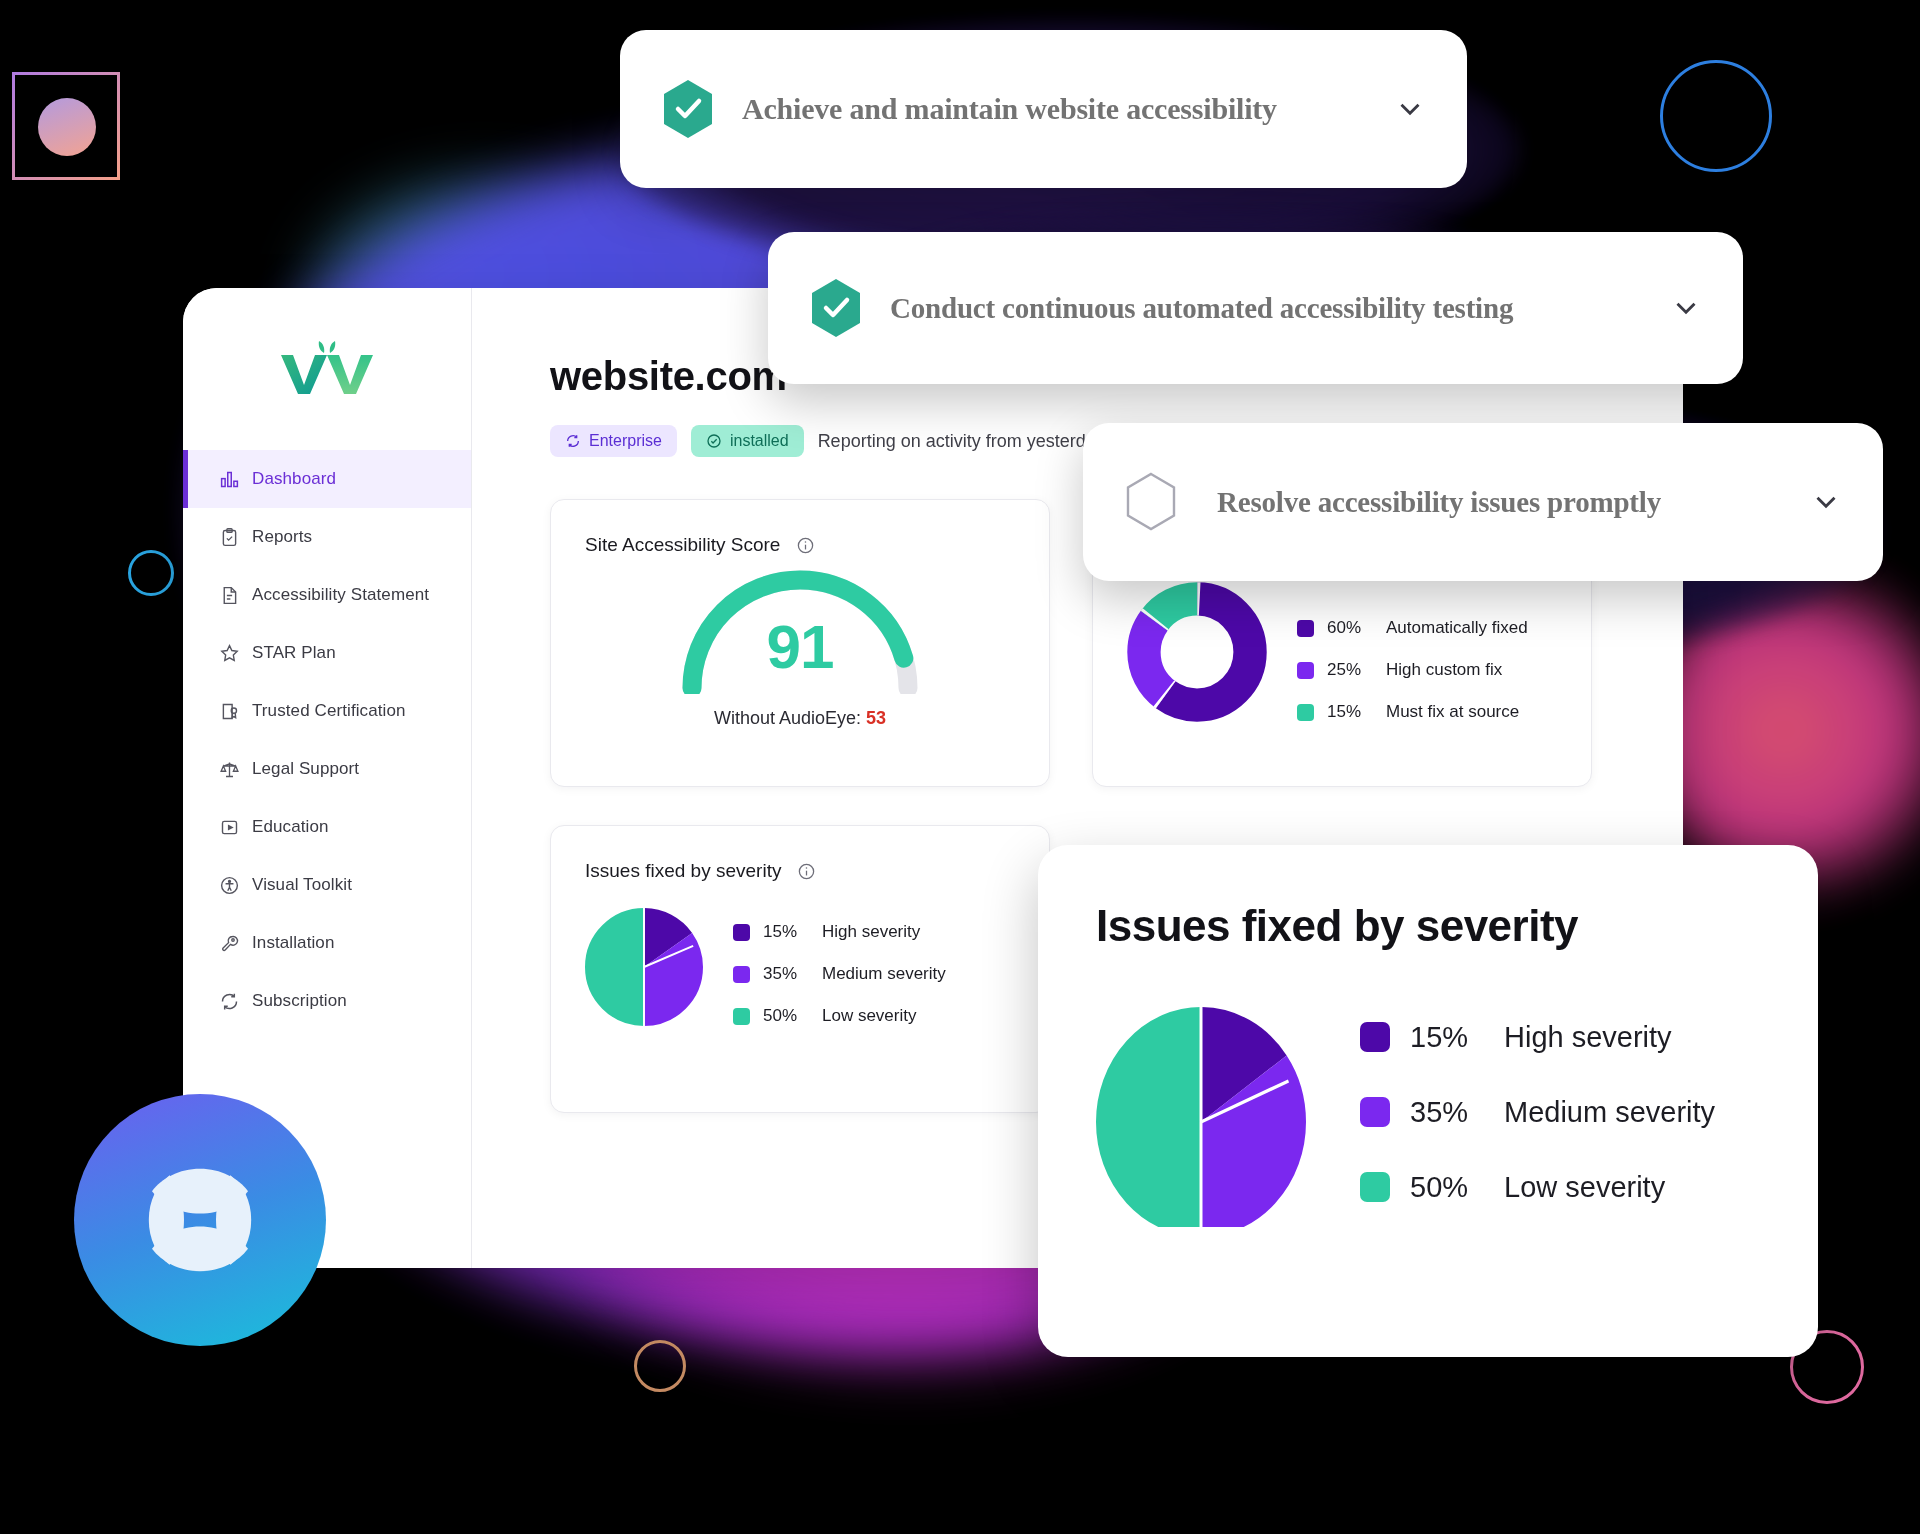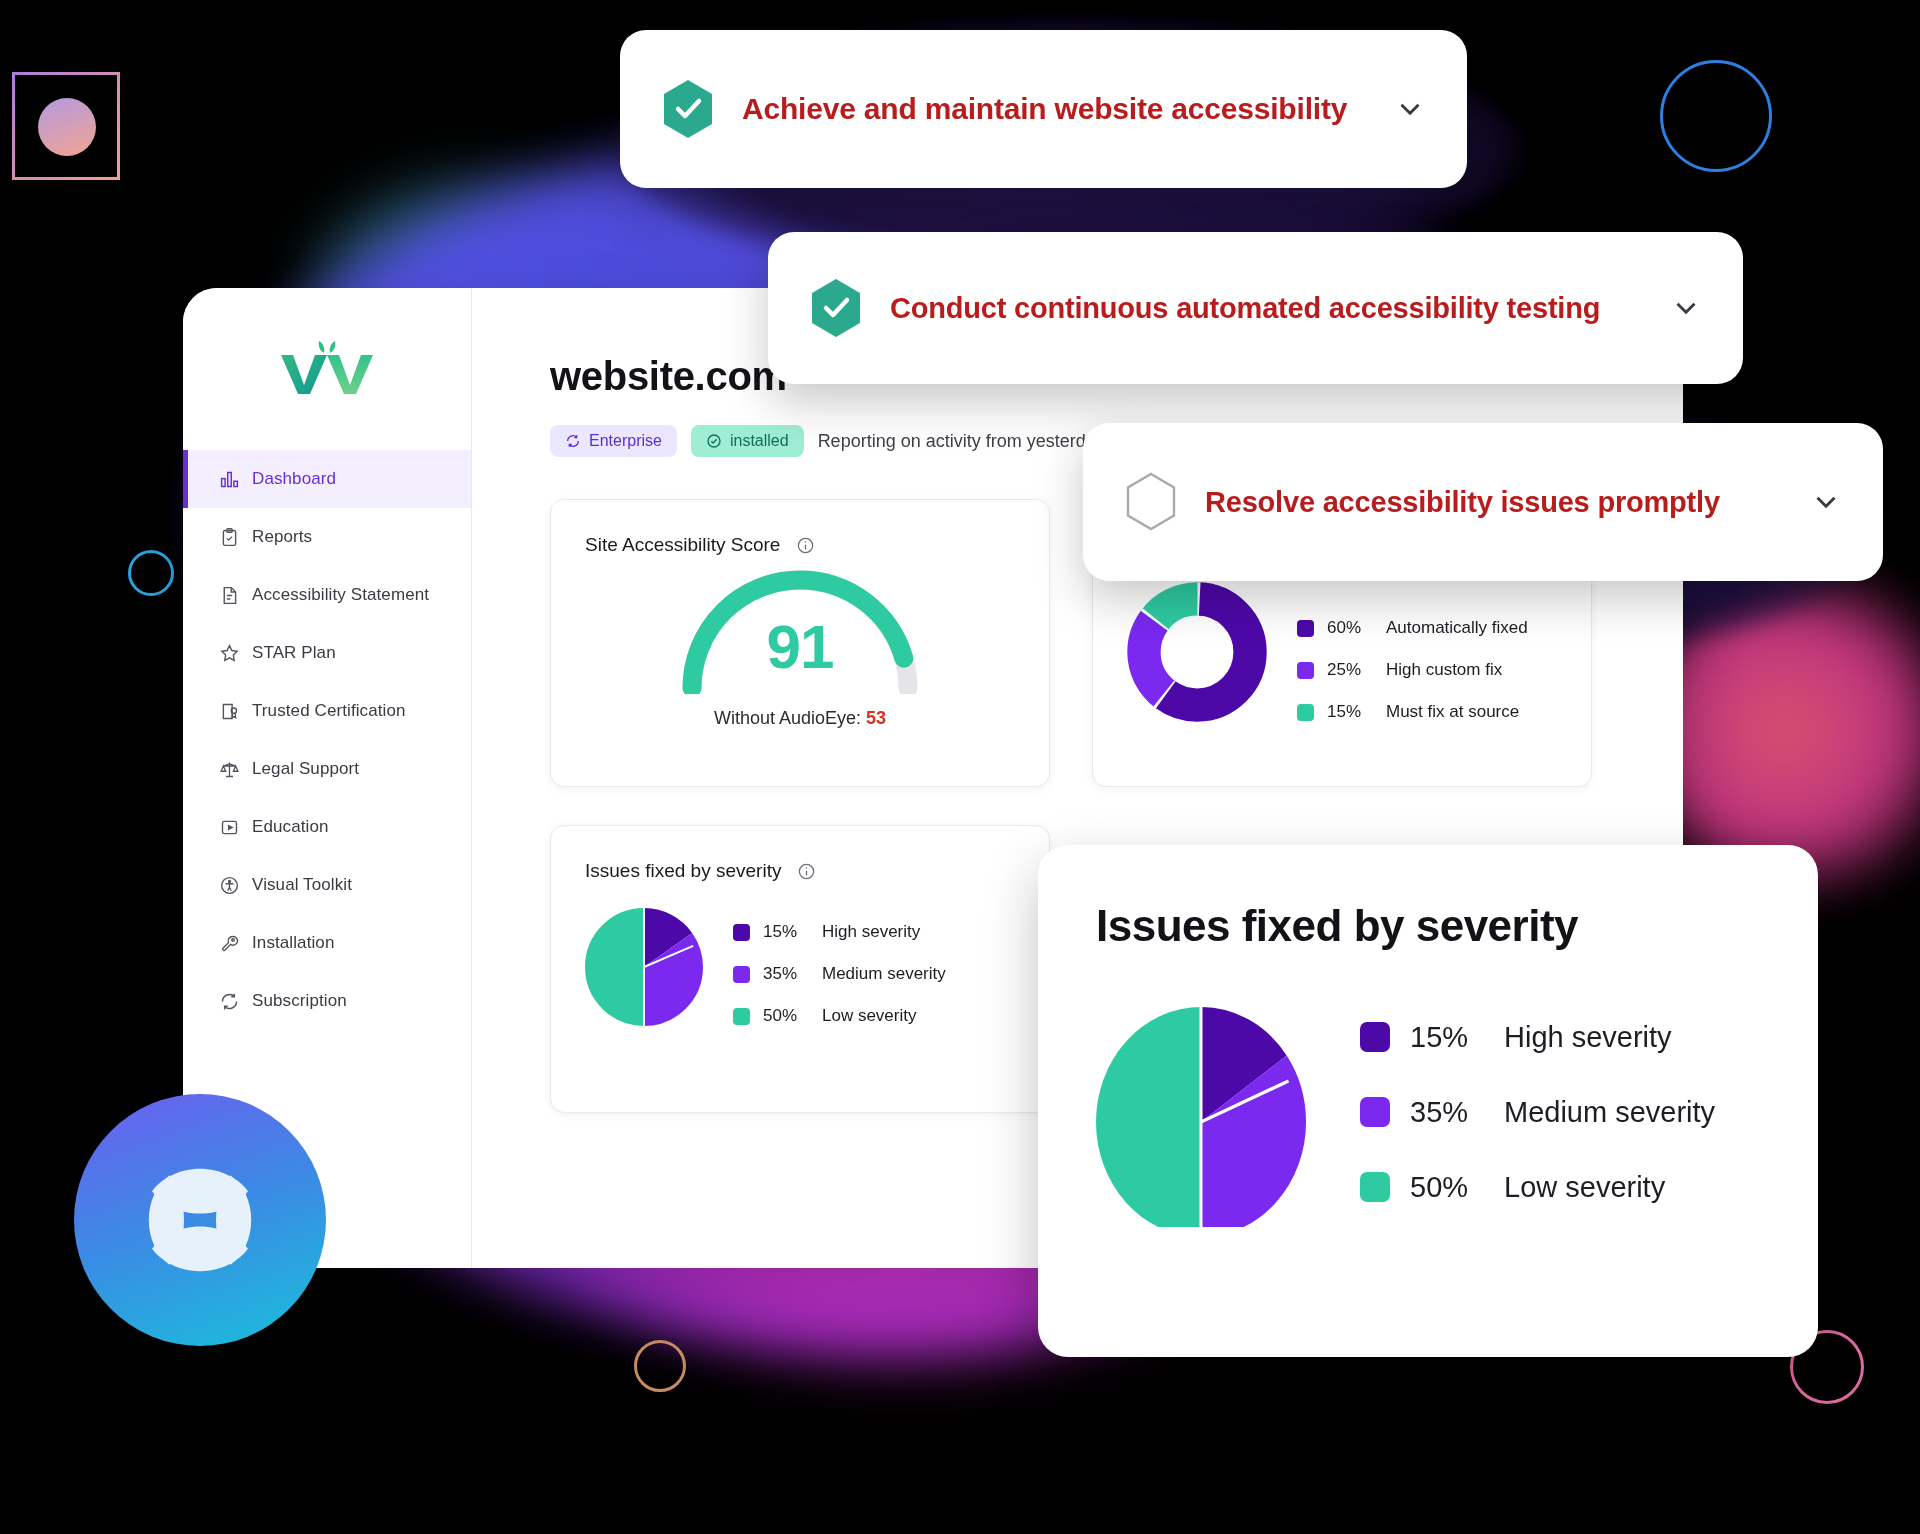--- a/index.html
+++ b/index.html
@@ -170,23 +170,23 @@
   
   .acc {
     position:absolute; background:#fff; border-radius: 26px;
     display:flex; align-items:center; gap: 26px;
     padding: 0 40px;
     box-shadow: 0 18px 48px rgba(0,0,0,.22);
   }
   .acc-1 { left: 620px; top: 30px; width: 847px; height: 158px; }
   .acc-2 { left: 768px; top: 232px; width: 975px; height: 152px; }
   .acc-3 { left: 1083px; top: 423px; width: 800px; height: 158px; }
-  .acc-title { flex:1; font-size: 30px; font-weight: 700; color:#b91c1c; letter-spacing:-.2px; }
+  .acc-title { flex:1; font-size: 30px; font-weight: 700; color:#737373; letter-spacing:-.2px;font-family:Liberation Serif, serif; }
   .acc-2 .acc-title { font-size: 29px; }
-  .acc-3 .acc-title { font-size: 29px; }
+  .acc-3 .acc-title { font-size: 29px; margin-left: 12px; }
   .hex { width: 56px; height: 62px; flex:0 0 56px; display:block; }
   .hex svg { width:56px; height:62px; display:block; }
   .chev { width: 34px; height: 34px; flex:0 0 34px; color:#3a3a44; cursor:pointer; }
   .chev svg { width:34px; height:34px; display:block; }
 
   
   .bigcard {
     position:absolute; left: 1038px; top: 845px; width: 780px; height: 512px;
     background:#fff; border-radius: 30px;
     box-shadow: 0 22px 56px rgba(0,0,0,.24);

